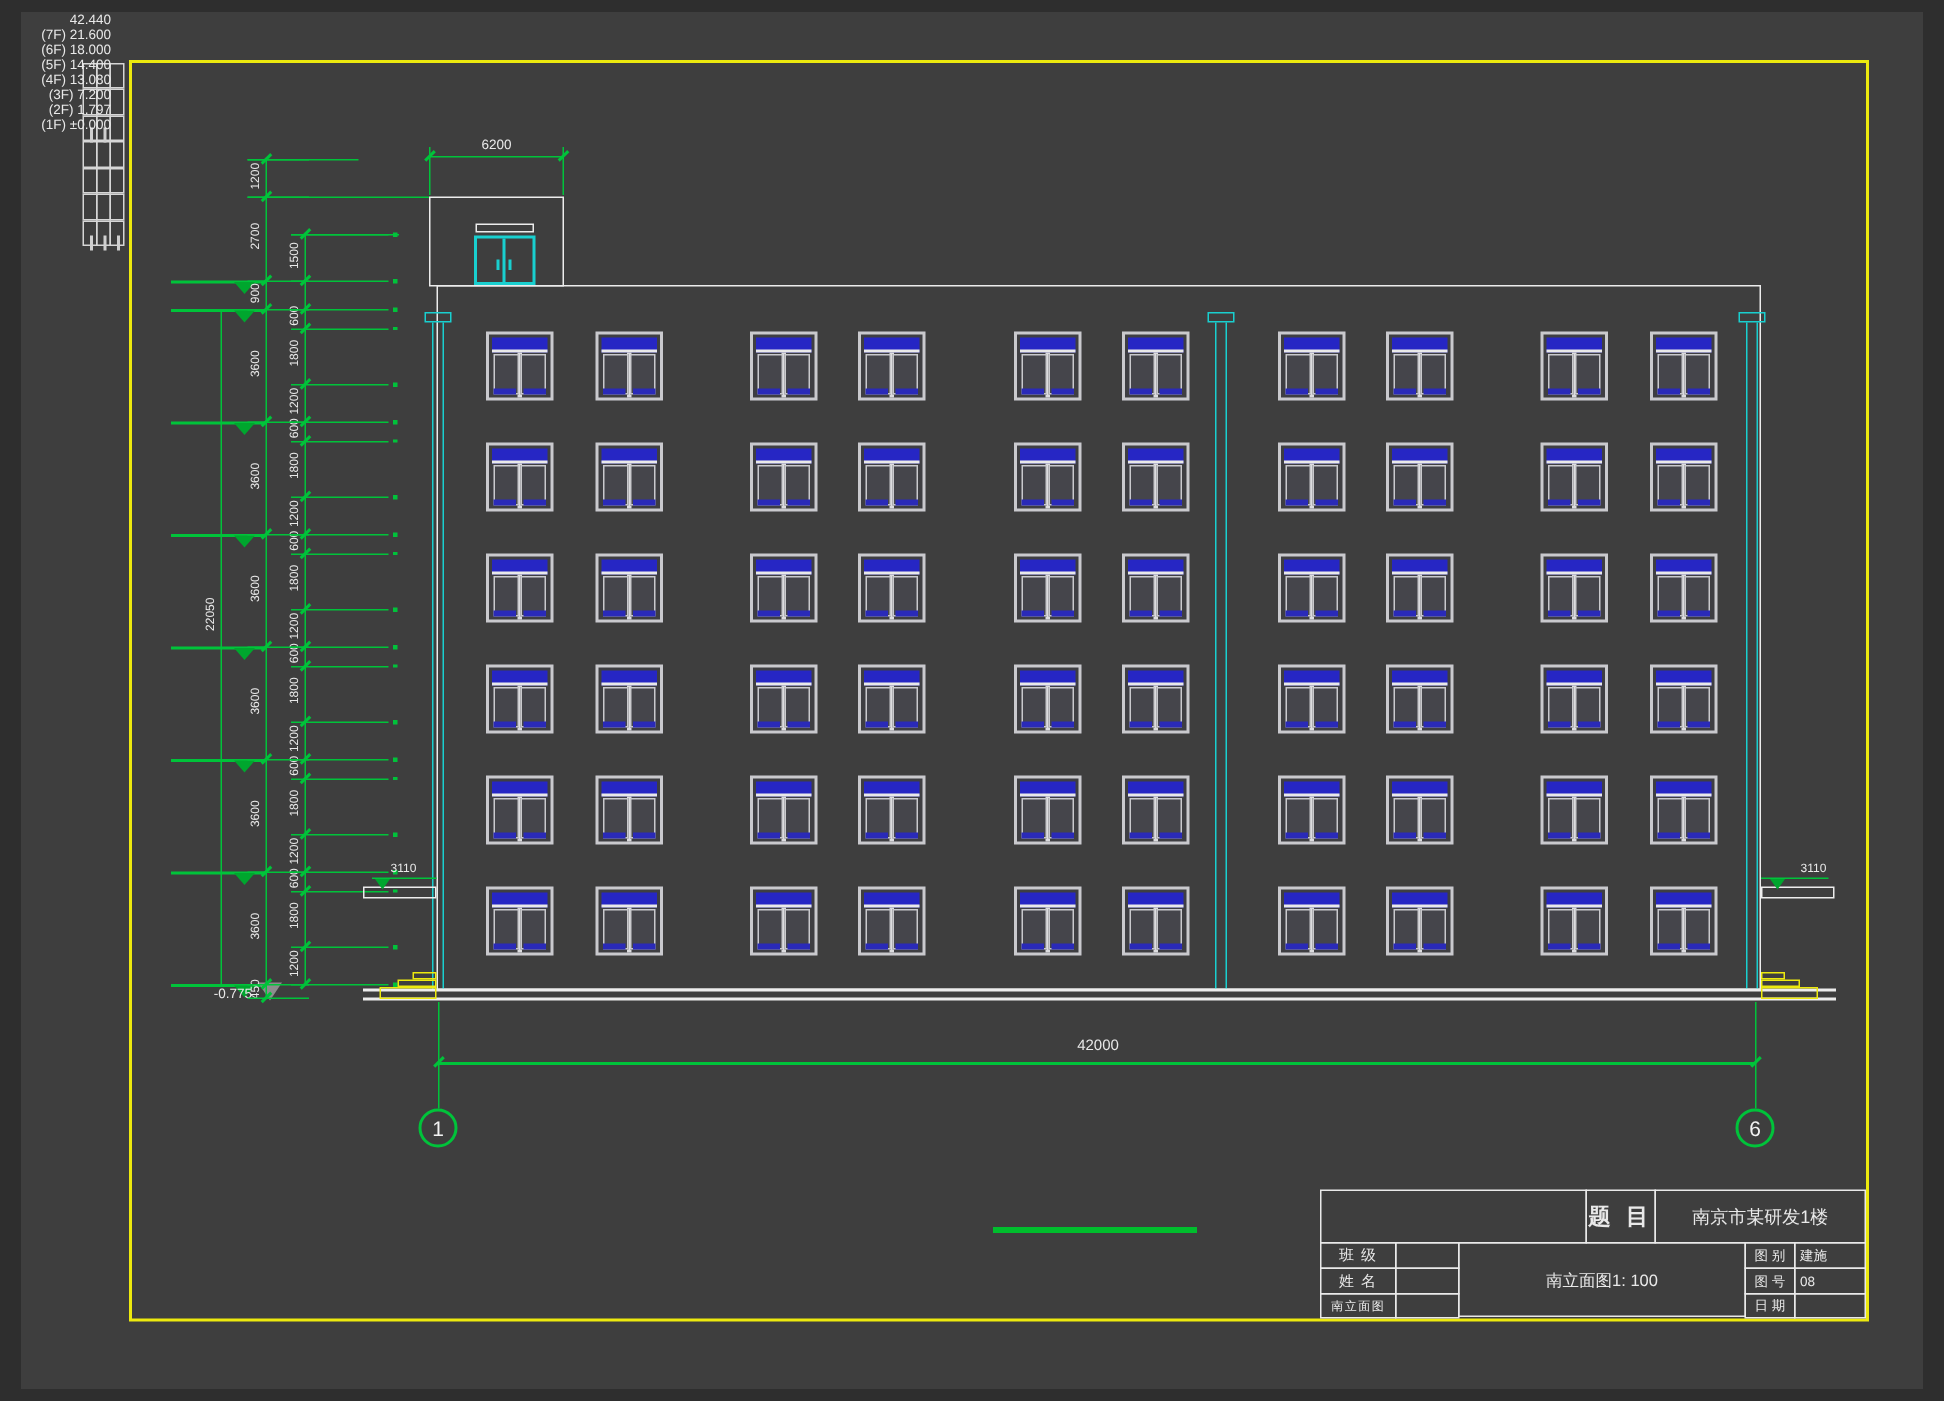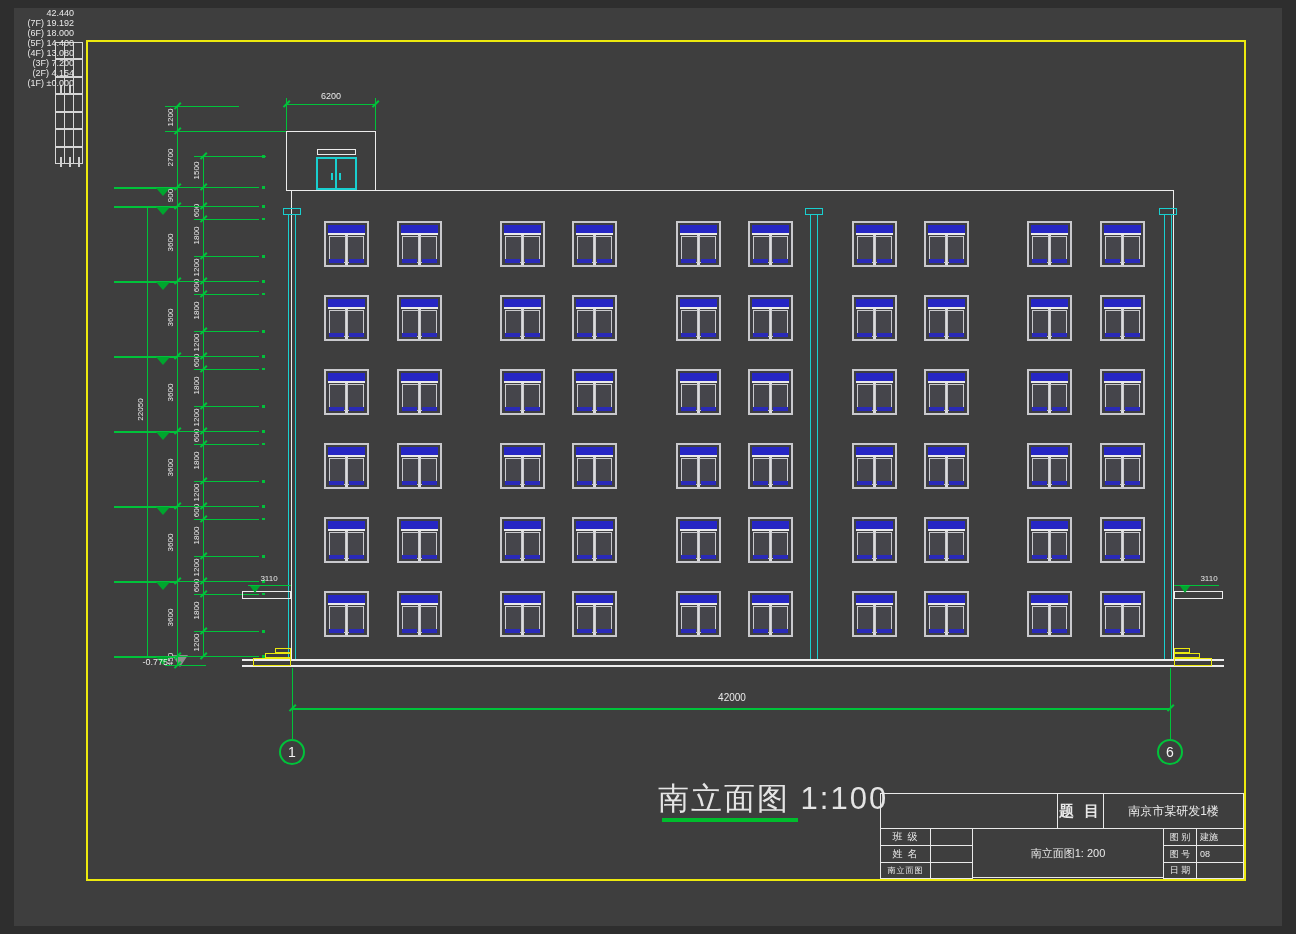--- a/index.html
+++ b/index.html
@@ -66,36 +66,36 @@
         <div class="mark" style="left: 14px; top: 43px; width: 2px; height: 10px;"></div>
         <div class="mark" style="left: 5px; top: 115px; width: 2px; height: 10px;"></div>
         <div class="mark" style="left: 14px; top: 115px; width: 2px; height: 10px;"></div>
         <div class="mark" style="left: 23px; top: 115px; width: 2px; height: 10px;"></div>
       </div>
 
     <div id="dims-left" class="abs" style="left:0;top:0;">
         <div class="elev" style="left: 88px; top: 167.25px; width: 60px;">42.440</div>
         <div class="gline abs" style="left: 100px; top: 179.25px; width: 63px; height: 1.5px;"></div>
         <div class="tri abs" style="left: 142px; top: 180.25px;"></div>
-        <div class="elev" style="left: 88px; top: 186px; width: 60px;">(7F) 19.192</div>
+        <div class="elev" style="left: 88px; top: 186px; width: 60px;">(7F) 21.600</div>
         <div class="gline abs" style="left: 100px; top: 198px; width: 63px; height: 1.5px;"></div>
         <div class="tri abs" style="left: 142px; top: 199px;"></div>
         <div class="elev" style="left: 88px; top: 261px; width: 60px;">(6F) 18.000</div>
         <div class="gline abs" style="left: 100px; top: 273px; width: 63px; height: 1.5px;"></div>
         <div class="tri abs" style="left: 142px; top: 274px;"></div>
         <div class="elev" style="left: 88px; top: 336px; width: 60px;">(5F) 14.400</div>
         <div class="gline abs" style="left: 100px; top: 348px; width: 63px; height: 1.5px;"></div>
         <div class="tri abs" style="left: 142px; top: 349px;"></div>
         <div class="elev" style="left: 88px; top: 411px; width: 60px;">(4F) 13.080</div>
         <div class="gline abs" style="left: 100px; top: 423px; width: 63px; height: 1.5px;"></div>
         <div class="tri abs" style="left: 142px; top: 424px;"></div>
         <div class="elev" style="left: 88px; top: 486px; width: 60px;">(3F) 7.200</div>
         <div class="gline abs" style="left: 100px; top: 498px; width: 63px; height: 1.5px;"></div>
         <div class="tri abs" style="left: 142px; top: 499px;"></div>
-        <div class="elev" style="left: 88px; top: 561px; width: 60px;">(2F) 4.154</div>
+        <div class="elev" style="left: 88px; top: 561px; width: 60px;">(2F) 1.797</div>
         <div class="gline abs" style="left: 100px; top: 573px; width: 63px; height: 1.5px;"></div>
         <div class="tri abs" style="left: 142px; top: 574px;"></div>
         <div class="elev" style="left: 88px; top: 636px; width: 60px;">(1F) ±0.000</div>
         <div class="gline abs" style="left: 100px; top: 648px; width: 63px; height: 1.5px;"></div>
         <div class="tri abs" style="left: 142px; top: 649px;"></div>
         <div class="elev abs" style="left: 106px; top: 649px; width: 48px;">-0.775</div>
         <div class="tri abs" style="left: 158px; top: 647px; border-top-color: rgb(141, 141, 141); border-top-width: 12px; border-left-width: 8px; border-right-width: 8px;"></div>
         <div class="gline abs" style="left: 163px; top: 98px; width: 1.3px; height: 559.375px;"></div>
         <div class="gline abs" style="left: 189px; top: 148px; width: 1.3px; height: 500px;"></div>
         <div class="gline abs" style="left: 133px; top: 198px; width: 1.3px; height: 450px;"></div>
@@ -741,28 +741,27 @@
         <div class="gline abs" style="left: 278px; top: 660px; width: 1.2px; height: 71px;"></div>
         <div class="gline abs" style="left: 1156px; top: 660px; width: 1.2px; height: 71px;"></div>
         <div class="gline abs" style="left: 278px; top: 700px; width: 878px; height: 1.5px;"></div>
         <div class="slash abs" style="left: 274px; top: 699px;"></div>
         <div class="slash abs" style="left: 1152px; top: 699px;"></div>
         <div class="dimlab abs" style="left: 688px; top: 684px; width: 60px; font-size: 10px;">42000</div>
         <div class="bub" style="left: 265px; top: 731px;">1</div>
         <div class="bub" style="left: 1143px; top: 731px;">6</div>
       </div>
 
-    <div id="main-title">南立面图 1:100</div>
     <div id="title-underline"></div>
 
     <div id="title-block" class="abs" style="left:0;top:0;">
       <div class="cell" style="left:866px;top:785px;width:178px;height:36px;"></div>
       <div class="cell" style="left:1043px;top:785px;width:47px;height:36px;font-size:15px;font-weight:bold;letter-spacing:3px;">题 目</div>
       <div class="cell" style="left:1089px;top:785px;width:141px;height:36px;font-size:12px;">南京市某研发1楼</div>
-      <div class="cell" style="left:958px;top:820px;width:192px;height:50px;font-size:11px;">南立面图1: 200</div>
+      <div class="cell" style="left:958px;top:820px;width:192px;height:50px;font-size:11px;">南立面图1: 100</div>
     <div class="cell" style="left: 866px; top: 820px; width: 51px; height: 18px; font-size: 10px; letter-spacing: 1px;">班 级</div>
         <div class="cell" style="left: 916px; top: 820px; width: 43px; height: 18px; font-size: 9px;"></div>
         <div class="cell" style="left: 866px; top: 837px; width: 51px; height: 18px; font-size: 10px; letter-spacing: 1px;">姓 名</div>
         <div class="cell" style="left: 916px; top: 837px; width: 43px; height: 18px; font-size: 9px;"></div>
         <div class="cell" style="left: 866px; top: 854px; width: 51px; height: 17px; font-size: 8px; letter-spacing: 1px;">南立面图</div>
         <div class="cell" style="left: 916px; top: 854px; width: 43px; height: 17px; font-size: 9px;"></div>
         <div class="cell" style="left: 1149px; top: 820px; width: 34px; height: 18px; font-size: 9px;">图 别</div>
         <div class="cell" style="left: 1182px; top: 820px; width: 48px; height: 18px; font-size: 9px; justify-content: flex-start; padding-left: 3px;">建施</div>
         <div class="cell" style="left: 1149px; top: 837px; width: 34px; height: 18px; font-size: 9px;">图 号</div>
         <div class="cell" style="left: 1182px; top: 837px; width: 48px; height: 18px; font-size: 9px; justify-content: flex-start; padding-left: 3px;">08</div>

